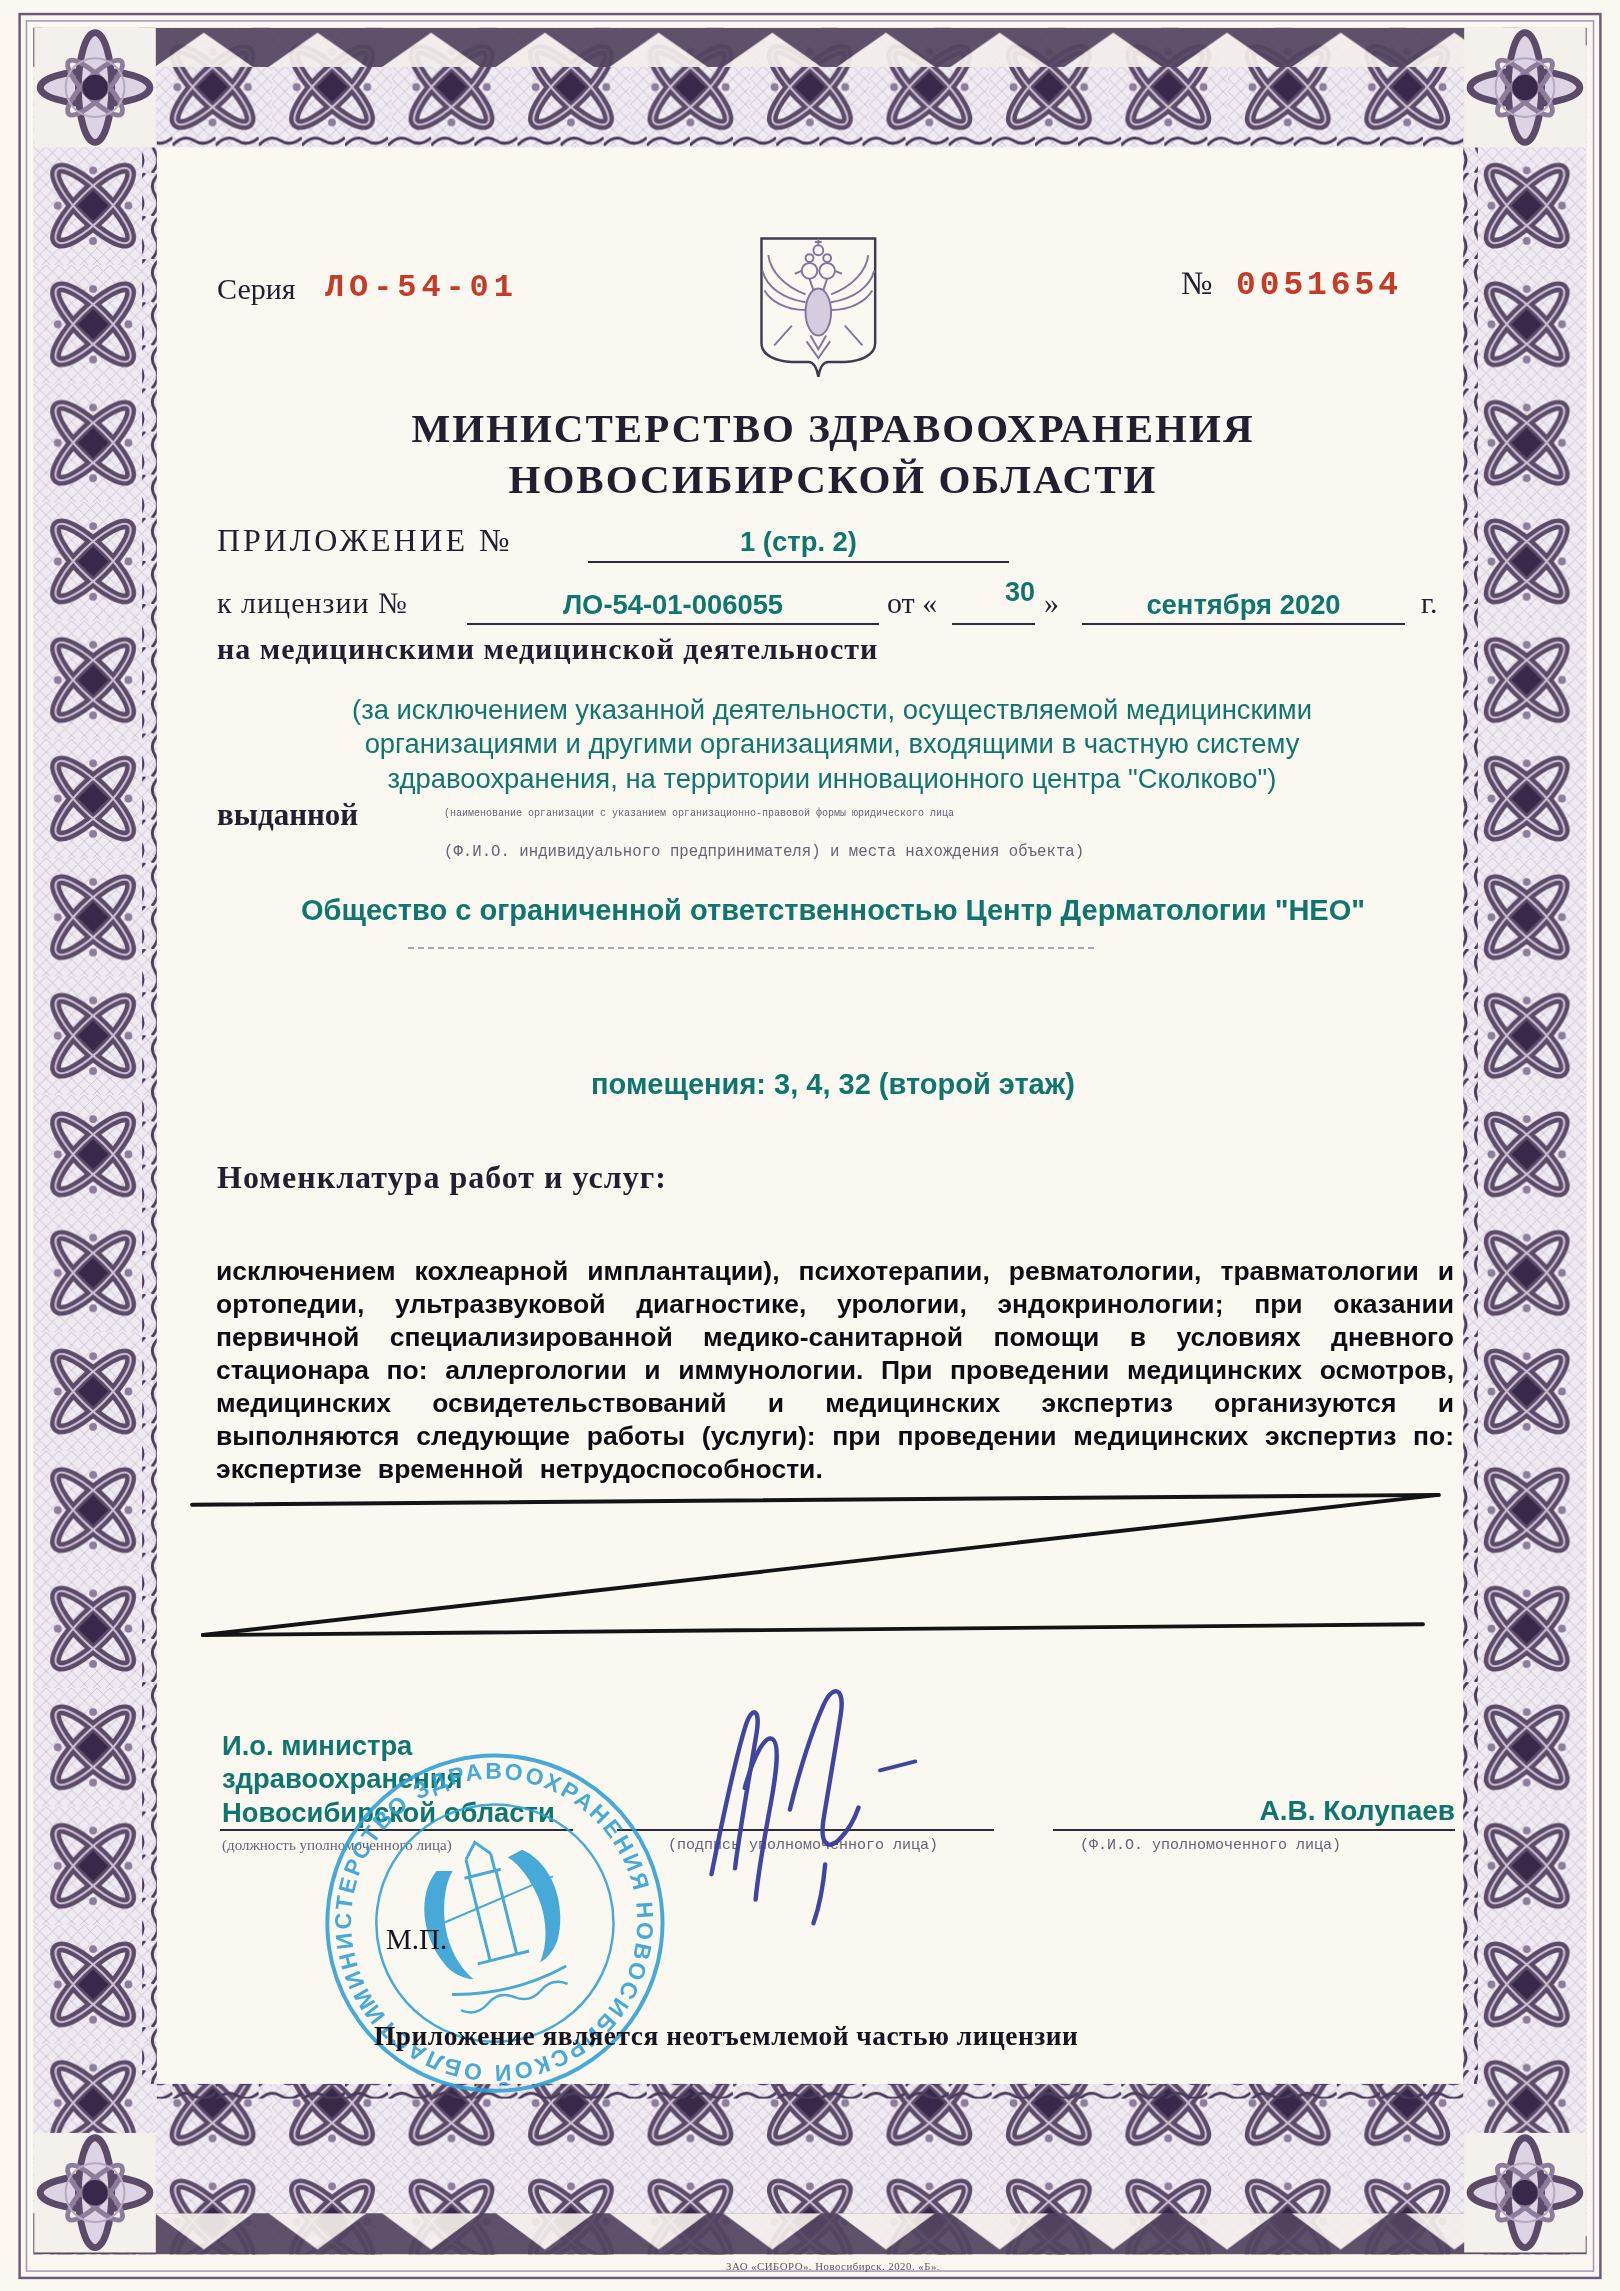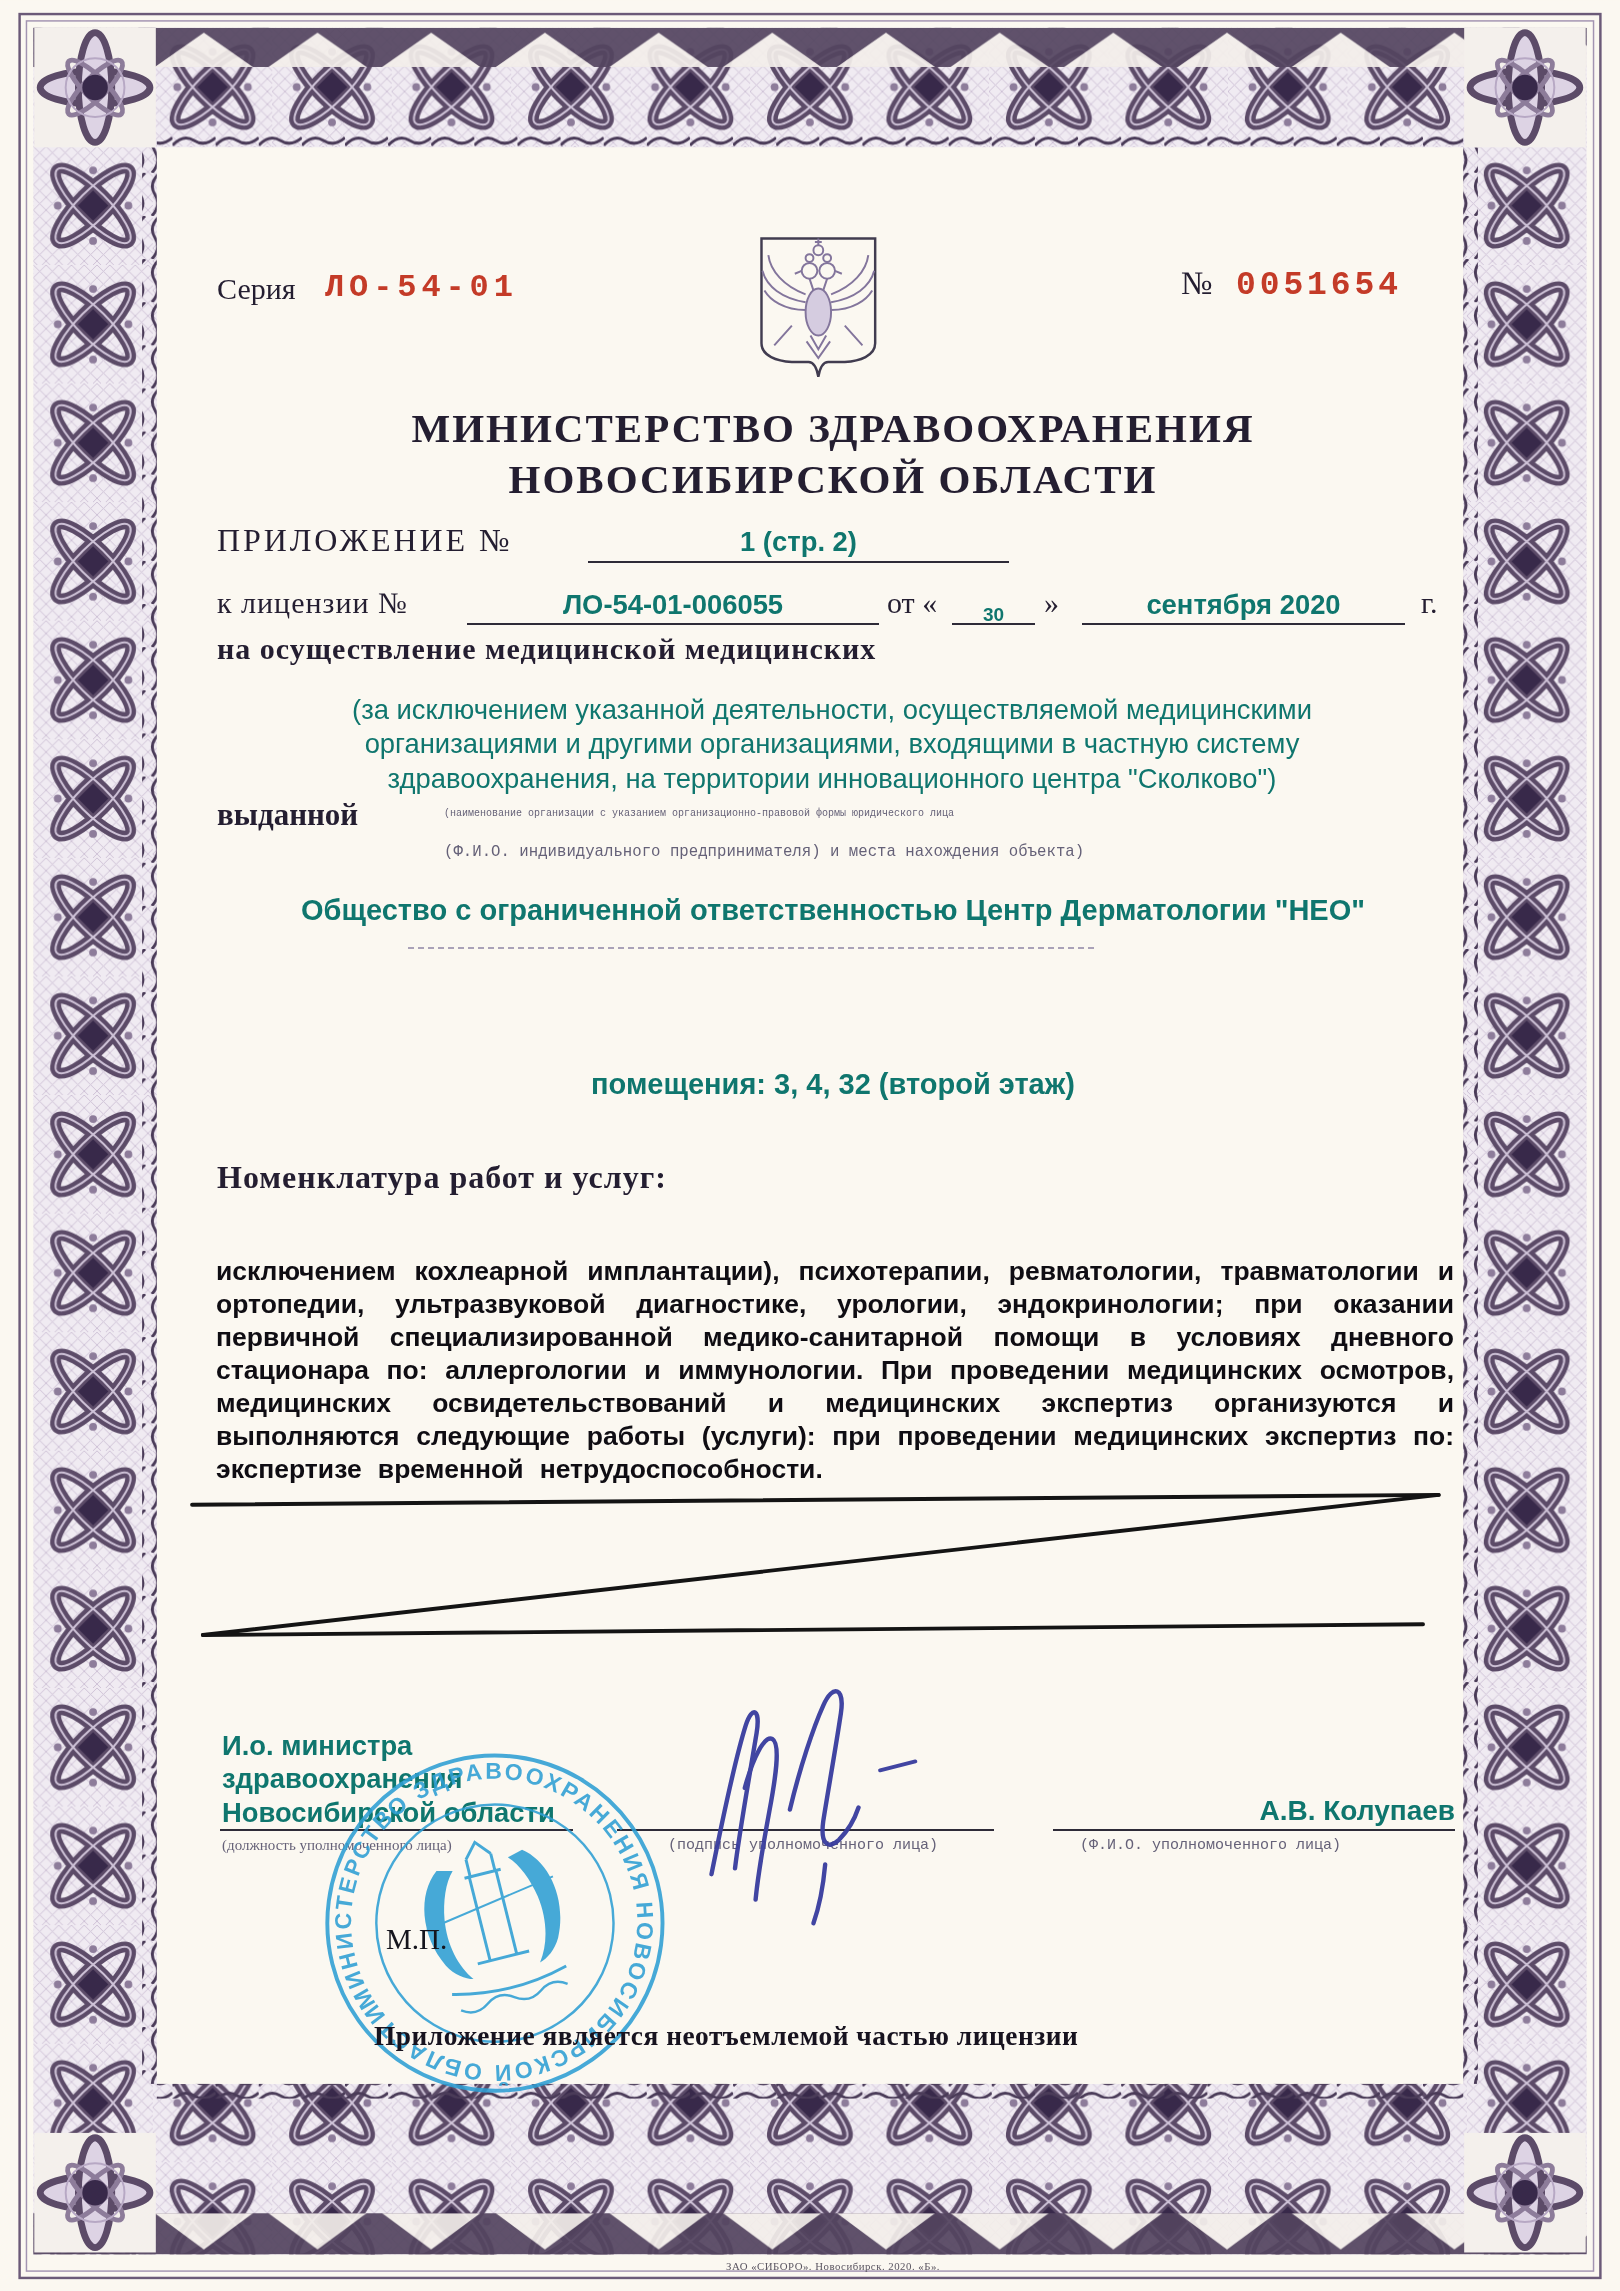--- a/index.html
+++ b/index.html
@@ -119,27 +119,27 @@
 
   <div class="abs ser" style="left:196px;top:522px;font-size:32px;letter-spacing:2.9px;">ПРИЛОЖЕНИЕ №</div>
   <div class="abs ul" style="left:567px;top:561px;width:421px;"></div>
   <div class="abs sans b ctr" style="left:567px;top:526px;width:421px;font-size:27.4px;">1 (стр. 2)</div>
 
   <div class="abs ser" style="left:196px;top:586px;font-size:30px;letter-spacing:1px;">к лицензии №</div>
   <div class="abs ul" style="left:446px;top:623px;width:412px;"></div>
   <div class="abs sans b ctr" style="left:446px;top:589px;width:412px;font-size:27.4px;">ЛО-54-01-006055</div>
   <div class="abs ser" style="left:866px;top:586px;font-size:30px;">от «</div>
   <div class="abs ul" style="left:931px;top:623px;width:83px;"></div>
-  <div class="abs sans b ctr" style="left:931px;top:604px;width:83px;font-size:19px;">30</div>
+  <div class="abs sans b ctr" style="left:931px;top:577px;width:83px;font-size:27px;text-align:right;">30</div>
   <div class="abs ser" style="left:1023px;top:586px;font-size:30px;">»</div>
   <div class="abs ul" style="left:1061px;top:623px;width:323px;"></div>
   <div class="abs sans b ctr" style="left:1061px;top:589px;width:323px;font-size:27.4px;">сентября 2020</div>
   <div class="abs ser" style="left:1400px;top:586px;font-size:30px;">г.</div>
 
-  <div class="abs ser" style="left:196px;top:632px;font-size:30px;font-weight:600;letter-spacing:1px;">на осуществление медицинской медицинских</div>
+  <div class="abs ser" style="left:196px;top:632px;font-size:30px;font-weight:600;letter-spacing:1px;">на медицинскими медицинской деятельности</div>
 
   <div class="abs sans ctr" style="left:235px;top:694px;width:1152px;font-size:27.4px;">(за исключением указанной деятельности, осуществляемой медицинскими</div>
   <div class="abs sans ctr" style="left:235px;top:763px;width:1152px;font-size:27.4px;">здравоохранения, на территории инновационного центра "Сколково")</div>
   <div class="abs sans ctr" style="left:235px;top:728px;width:1152px;font-size:27.4px;">организациями и другими организациями, входящими в частную систему</div>
 
   <div class="abs ser b" style="left:196px;top:797px;font-size:31px;">выданной</div>
   <div class="abs mono" style="left:423px;top:808px;font-size:10px;opacity:.85;">(наименование организации с указанием организационно-правовой формы юридического лица</div>
   <div class="abs mono" style="left:423px;top:843px;font-size:15.7px;opacity:.85;">(Ф.И.О. индивидуального предпринимателя) и места нахождения объекта)</div>
 
   <div class="abs sans b ctr" style="left:170px;top:894px;width:1284px;font-size:29px;">Общество с ограниченной ответственностью Центр Дерматологии "НЕО"</div>

